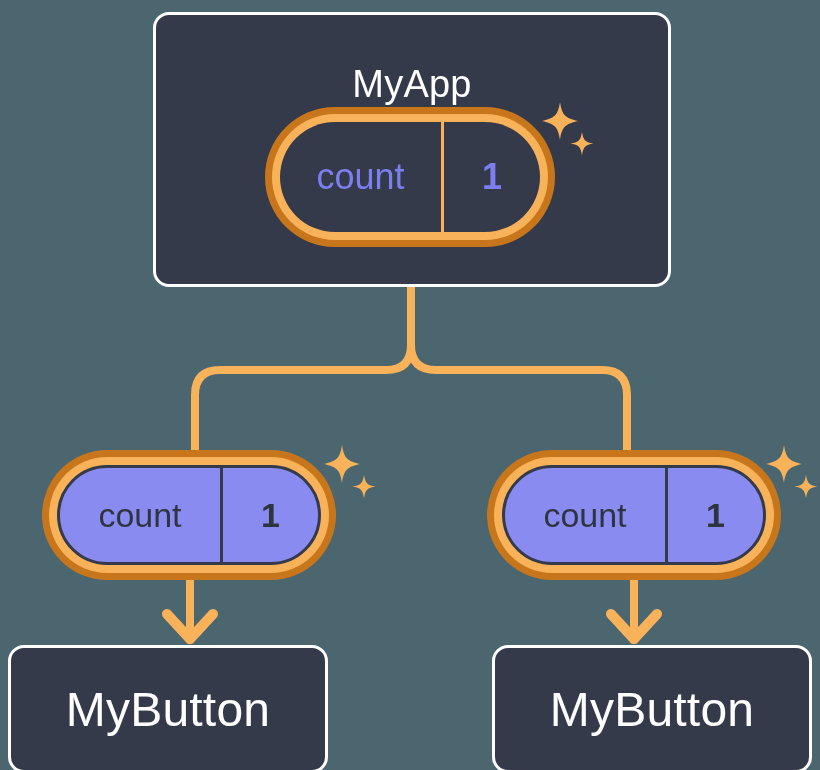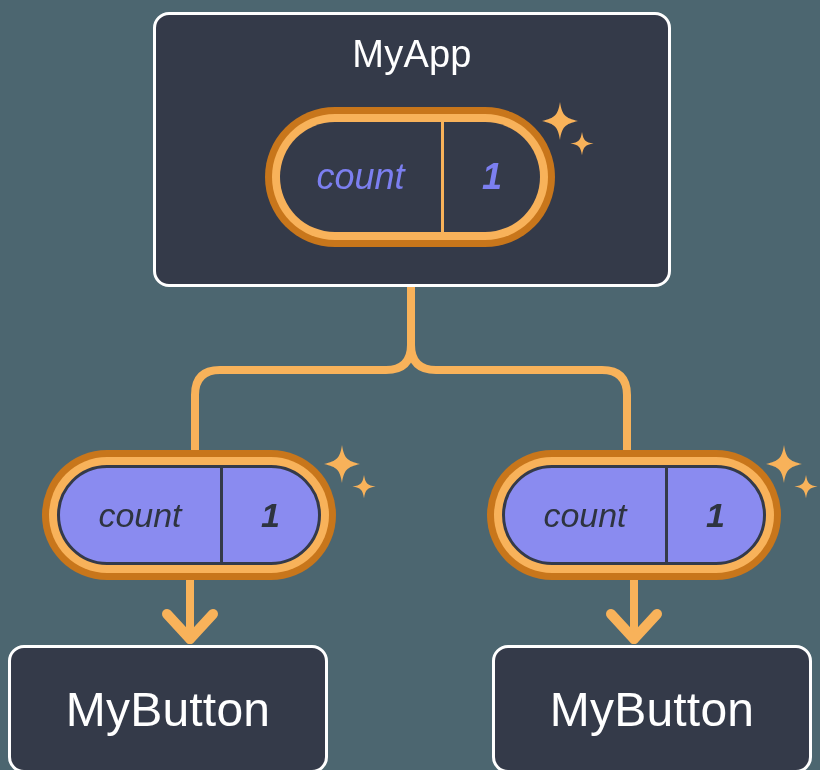--- a/index.html
+++ b/index.html
@@ -50,21 +50,21 @@
   }
 
   
   #app-card {
     left: 153px;
     top: 12px;
     width: 518px;
     height: 275px;
   }
   #app-card .card-title {
-    margin-top: 18px;
+    margin-top: 48px;
   }
 
   
   .button-card {
     width: 320px;
     height: 128px;
     display: flex;
     align-items: center;
     justify-content: center;
   }
@@ -94,21 +94,20 @@
     padding: 8px;
   }
   .pill-body {
     box-sizing: border-box;
     width: 100%;
     height: 100%;
     border-radius: 999px;
     display: flex;
     align-items: stretch;
     overflow: hidden;
-    font-style: italic;
   }
   .pill-key, .pill-val {
     display: flex;
     align-items: center;
     justify-content: center;
     box-sizing: border-box;
   }
   .pill-key { flex: 0 0 62%; }
   .pill-val { flex: 1 1 auto; }
 

